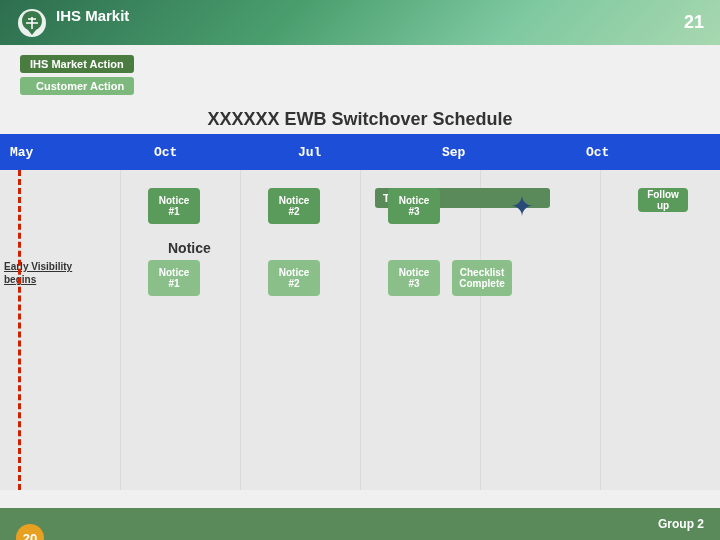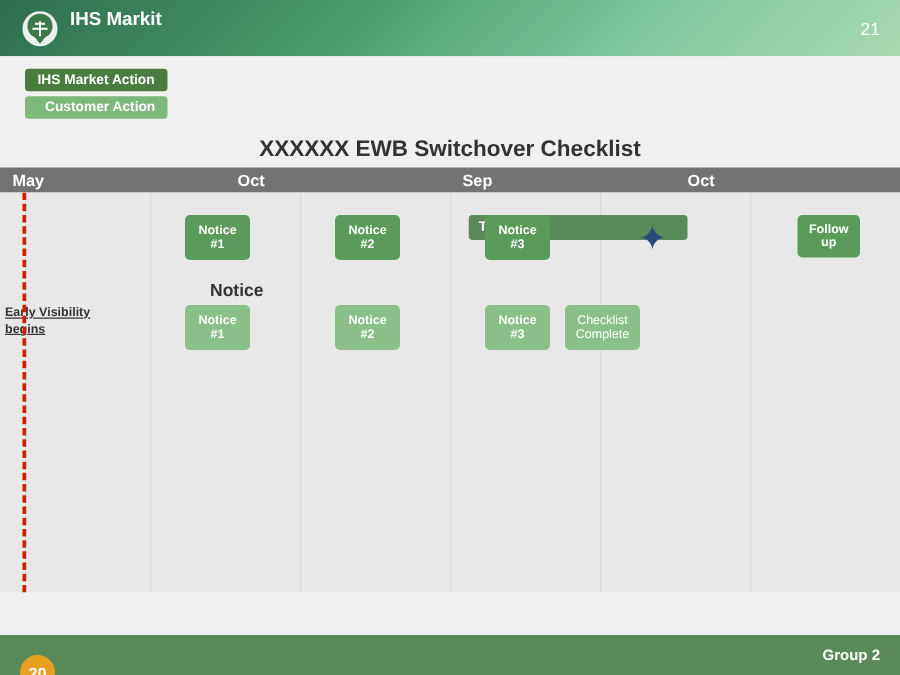--- a/index.html
+++ b/index.html
@@ -71,24 +71,25 @@
     #schedule-title {
       text-align: center;
       font-size: 18px;
       font-weight: bold;
       color: #333;
       padding: 8px 0 4px 0;
     }
 
     
     #timeline-header {
-      background: #737373;
-      display: flex;
-      height: 20px;
+      background: #1d4ed8;
+      display: flex;
+      height: 36px;
       margin: 0;
+      font-family: Liberation Mono, monospace;
     }
     .month-header {
       flex: 1;
       display: flex;
       align-items: center;
       justify-content: flex-start;
       padding-left: 10px;
       color: white;
       font-size: 13px;
       font-weight: bold;
@@ -144,21 +145,21 @@
     .notice-box.customer {
       background: #8abf8a;
     }
 
     
     .checklist-box {
       position: absolute;
       background: #8abf8a;
       color: white;
       font-size: 10px;
-      font-weight: normal;
+      font-weight: bold;
       border-radius: 4px;
       display: flex;
       align-items: center;
       justify-content: center;
       text-align: center;
       width: 60px;
       height: 36px;
     }
 
     
@@ -183,21 +184,21 @@
       background: #5a9a5a;
       color: white;
       font-size: 10px;
       font-weight: bold;
       border-radius: 4px;
       display: flex;
       align-items: center;
       justify-content: center;
       text-align: center;
       width: 50px;
-      height: 34px;
+      height: 24px;
     }
 
     
     .star-icon {
       position: absolute;
       font-size: 28px;
       color: #2a4a7a;
       display: flex;
       align-items: center;
       justify-content: center;
@@ -269,39 +270,40 @@
 
 <div id="header">
   <div id="header-logo">
     <svg class="logo-icon" viewBox="0 0 32 32">
       <circle cx="16" cy="16" r="14" fill="white" opacity="0.9"></circle>
       <path d="M16 4 C10 4 6 8 6 14 C6 18 8 21 12 23 L16 28 L20 23 C24 21 26 18 26 14 C26 8 22 4 16 4Z" fill="#3a7a4a"></path>
       <path d="M12 12 L20 12 M16 10 L16 22 M10 16 L22 16" stroke="white" stroke-width="1.5" fill="none"></path>
     </svg>
     <span style="color:white;font-size:15px;font-weight:bold;">IHS Markit</span>
   </div>
-  <span style="color:white;font-size:14px;font-weight:normal;">21</span>
+  <span style="color:white;font-size:18px;font-weight:bold;">21</span>
 </div>
 
 <div id="main">
 
   <div id="legend">
     <div class="legend-item">
       <span class="legend-box legend-ihs">IHS Market Action</span>
     </div>
     <div class="legend-item">
       <span class="legend-box legend-customer">Customer Action</span>
     </div>
   </div>
 
-  <div id="schedule-title">XXXXXX EWB Switchover Checklist</div>
+  <div id="schedule-title">XXXXXX EWB Switchover Schedule</div>
 
   <div id="timeline-header">
     <div class="month-header">May</div>
     <div class="month-header">Oct</div>
+    <div class="month-header">Jul</div>
     <div class="month-header">Sep</div>
     <div class="month-header">Oct</div>
   </div>
 
   <div id="timeline-body">
 
     <div class="month-divider" style="left:120px;"></div>
     <div class="month-divider" style="left:240px;"></div>
     <div class="month-divider" style="left:360px;"></div>
     <div class="month-divider" style="left:480px;"></div>

